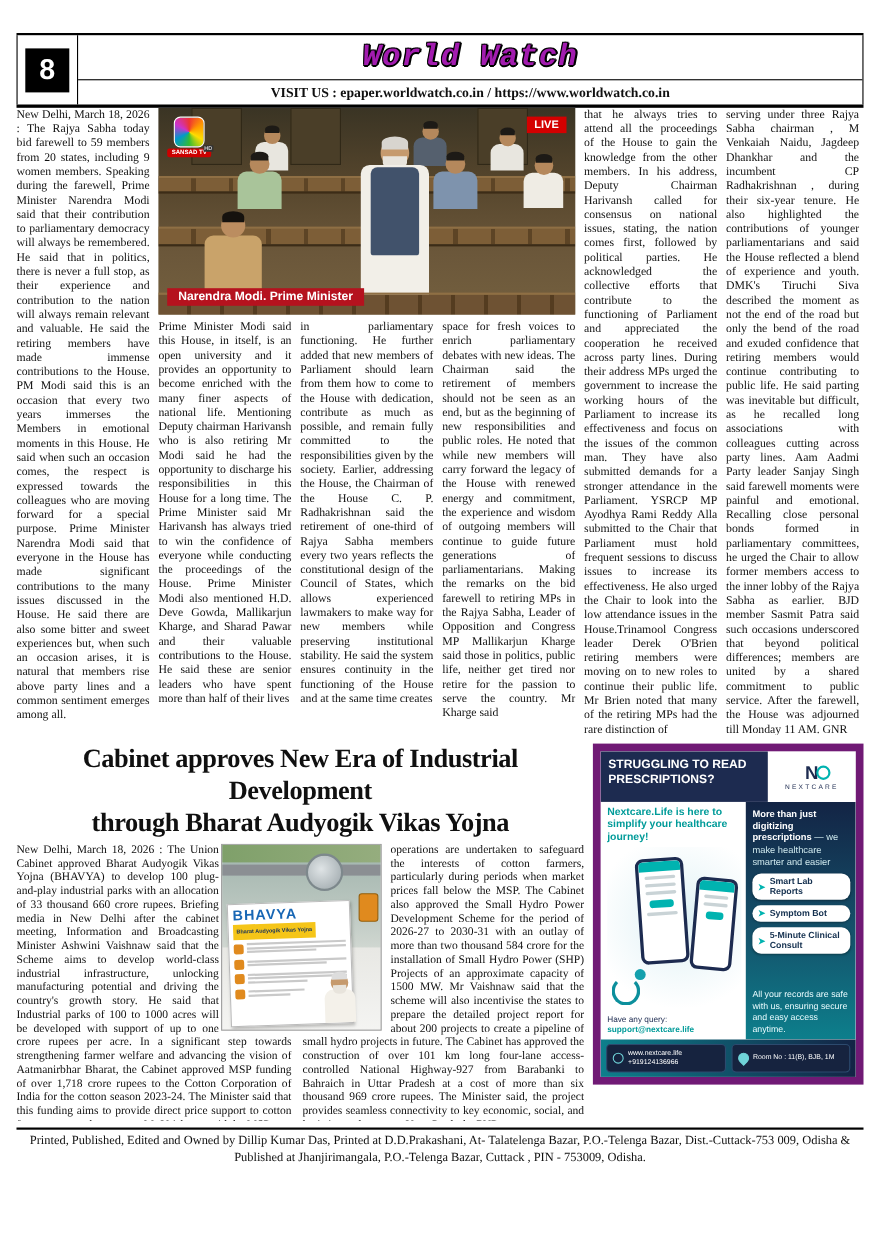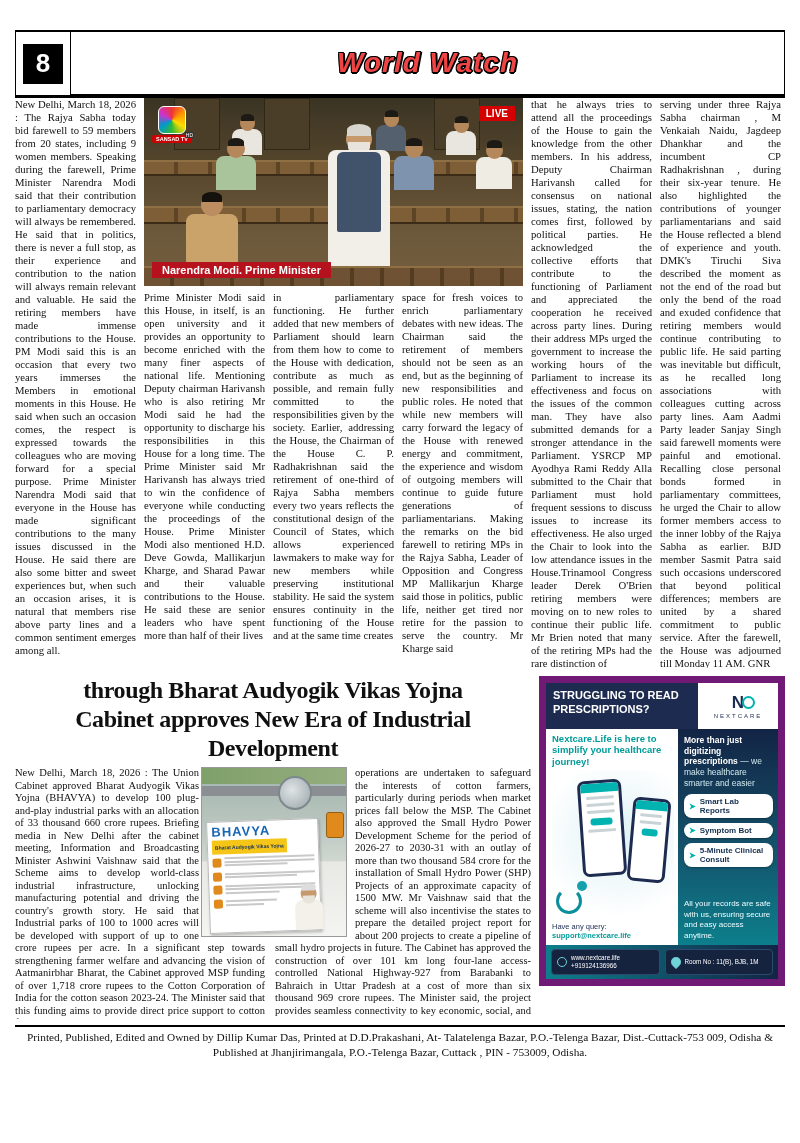--- a/index.html
+++ b/index.html
@@ -9,21 +9,21 @@
     font-family:"Liberation Serif", serif; color:#101010;
     position:relative; overflow:hidden; padding:30px 15px 0 15px;
   }
   
   .masthead { border-top:2px solid #000; border-bottom:3px solid #000; display:flex; height:68px; }
   .mh-left { width:56px; border-left:1px solid #000; border-right:1px solid #000; display:flex; align-items:center; justify-content:center; }
   .pageno { width:40px; height:40px; background:#000; color:#fff; font-family:"Liberation Sans",sans-serif; font-weight:bold; font-size:26px; display:flex; align-items:center; justify-content:center; }
   .mh-center { flex:1; border-right:1px solid #000; display:flex; flex-direction:column; }
   .logo-row { flex:1; display:flex; align-items:center; justify-content:center; border-bottom:1px solid #000; }
   .logo {
-    font-family:Liberation Sans, sans-serif; font-style:italic; font-weight:bold; font-size:28px; letter-spacing:1px; color:#ef4444;
+    font-family:Liberation Mono, monospace; font-style:italic; font-weight:bold; font-size:28px; letter-spacing:1px; color:#a21caf;
     text-shadow:-1px -1px 0 #000, 1px -1px 0 #000, -1px 1px 0 #000, 1px 1px 0 #000, 0 2px 0 #000, 2px 0 0 #000;
   }
   .visit-row { height:22px; display:flex; align-items:center; justify-content:center; font-weight:bold; font-size:12.5px; }
   .mh-right { width:300px; display:flex; align-items:center; padding-left:8px; font-weight:bold; font-size:13.5px; }
   
   .headline1 { text-align:center; font-weight:bold; font-size:33px; line-height:1.12; letter-spacing:-0.5px; margin:8px 0 9px 0; }
   
   .cols { display:flex; gap:8px; height:570px; overflow:hidden; }
   .ncol { width:121px; font-size:10.7px; line-height:13px; text-align:justify; overflow:hidden; }
   .mid { width:379px; display:flex; flex-direction:column; }
@@ -110,20 +110,21 @@
 <div class="page">
 
   <div class="masthead">
     <div class="mh-left">
       <div class="pageno">8</div>
     </div>
     <div class="mh-center">
       <div class="logo-row">
         <div class="logo">World Watch</div>
       </div>
+      <div class="visit-row">VISIT US : epaper.worldwatch.co.in / https://www.worldwatch.co.in</div>
     </div>
   </div>
 
 
   <div class="cols">
     <div class="ncol">New Delhi, March 18, 2026 : The Rajya Sabha today bid farewell to 59 members from 20 states, including 9 women members. Speaking during the farewell, Prime Minister Narendra Modi said that their contribution to parliamentary democracy will always be remembered. He said that in politics, there is never a full stop, as their experience and contribution to the nation will always remain relevant and valuable. He said the retiring members have made immense contributions to the House. PM Modi said this is an occasion that every two years immerses the Members in emotional moments in this House. He said when such an occasion comes, the respect is expressed towards the colleagues who are moving forward for a special purpose. Prime Minister Narendra Modi said that everyone in the House has made significant contributions to the many issues discussed in the House. He said there are also some bitter and sweet experiences but, when such an occasion arises, it is natural that members rise above party lines and a common sentiment emerges among all.</div>
 
     <div class="mid">
       <div class="photo">
 
@@ -207,22 +208,22 @@
     </div>
 
     <div class="ncol">that he always tries to attend all the proceedings of the House to gain the knowledge from the other members. In his address, Deputy Chairman Harivansh called for consensus on national issues, stating, the nation comes first, followed by political parties. He acknowledged the collective efforts that contribute to the functioning of Parliament and appreciated the cooperation he received across party lines. During their address MPs urged the government to increase the working hours of the Parliament to increase its effectiveness and focus on the issues of the common man. They have also submitted demands for a stronger attendance in the Parliament. YSRCP MP Ayodhya Rami Reddy Alla submitted to the Chair that Parliament must hold frequent sessions to discuss issues to increase its effectiveness. He also urged the Chair to look into the low attendance issues in the House.Trinamool Congress leader Derek O'Brien retiring members were moving on to new roles to continue their public life. Mr Brien noted that many of the retiring MPs had the rare distinction of</div>
     <div class="ncol">serving under three Rajya Sabha chairman , M Venkaiah Naidu, Jagdeep Dhankhar and the incumbent CP Radhakrishnan , during their six-year tenure. He also highlighted the contributions of younger parliamentarians and said the House reflected a blend of experience and youth. DMK's Tiruchi Siva described the moment as not the end of the road but only the bend of the road and exuded confidence that retiring members would continue contributing to public life. He said parting was inevitable but difficult, as he recalled long associations with colleagues cutting across party lines. Aam Aadmi Party leader Sanjay Singh said farewell moments were painful and emotional. Recalling close personal bonds formed in parliamentary committees, he urged the Chair to allow former members access to the inner lobby of the Rajya Sabha as earlier. BJD member Sasmit Patra said such occasions underscored that beyond political differences; members are united by a shared commitment to public service. After the farewell, the House was adjourned till Monday 11 AM. GNR</div>
   </div>
 
   <div class="bottom">
 
     <div class="art2">
       <div class="headline2">
+        <div>Cabinet approves New Era of  Industrial Development</div>
         <div>through Bharat Audyogik Vikas Yojna</div>
-        <div>Cabinet approves New Era of  Industrial Development</div>
       </div>
       <div class="art2-body">
         <div class="a2left"><span class="spacer-r"></span><span>New Delhi, March 18, 2026 :  The Union Cabinet approved Bharat Audyogik Vikas Yojna (BHAVYA) to develop 100 plug-and-play industrial parks with an allocation of 33 thousand 660 crore rupees. Briefing media in New Delhi after the cabinet meeting, Information and Broadcasting Minister Ashwini Vaishnaw said that the Scheme aims to develop world-class industrial infrastructure, unlocking manufacturing potential and driving the country's growth story. He said that Industrial parks of 100 to 1000 acres will be developed with support of up to one crore rupees per acre.  In a significant step towards strengthening farmer welfare and advancing the vision of Aatmanirbhar Bharat, the Cabinet approved MSP funding of over 1,718 crore rupees to the Cotton Corporation of India for the cotton season 2023-24. The Minister said that this funding aims to provide direct price support to cotton farmers across the country. Mr Vaishnaw said the MSP</span></div>
         <div class="a2right"><span class="spacer-l"></span><span>operations are undertaken to safeguard the interests of cotton farmers, particularly during periods when market prices fall below the MSP. The  Cabinet also approved the Small Hydro Power Development Scheme for the period of 2026-27 to 2030-31 with an outlay of more than two thousand 584 crore for the installation of Small Hydro Power (SHP) Projects of an approximate capacity of 1500 MW. Mr Vaishnaw said that the scheme will also incentivise the states to prepare the detailed project report for about 200 projects to create a pipeline of small hydro projects in future.  The Cabinet has approved the construction of over 101 km long four-lane access-controlled National Highway-927 from Barabanki to Bahraich in Uttar Pradesh at a cost of more than six thousand 969 crore rupees. The Minister said, the project provides seamless connectivity to key economic, social, and logistics nodes across Uttar Pradesh. GNR</span></div>
 
         <div class="bhavya">
           <div class="bh-green"></div>
           <div class="bh-road"></div>
           <div class="bh-tank"></div>
           <div class="bh-forklift"></div>

